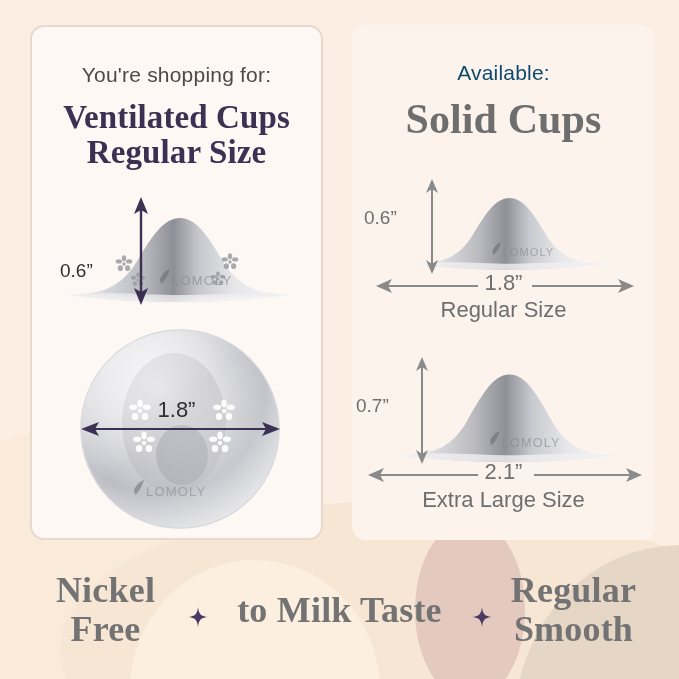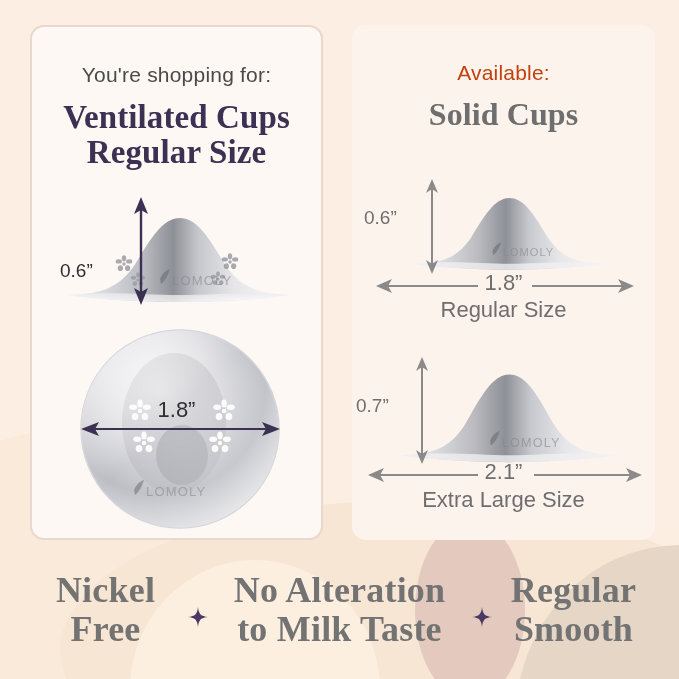--- a/index.html
+++ b/index.html
@@ -80,33 +80,33 @@
 
   
   .eyebrow {
     position: absolute;
     width: 100%;
     text-align: center;
     font-size: 21px;
     letter-spacing: .2px;
     color: #4a4a4a;
   }
-  .eyebrow.gray { color: #c2410c; }
+  .eyebrow.gray { color: #0c4a6e; }
   .headline {
     position: absolute;
     width: 100%;
     text-align: center;
     font-family: "Liberation Serif", serif;
     font-weight: 700;
     line-height: 1.04;
     font-size: 33px;
     color: #3b3152;
     letter-spacing: .1px;
   }
-  .headline.gray { color: #6e6e6e; font-size: 32px; }
+  .headline.gray { color: #6e6e6e; font-size: 42px; }
 
   
   .cup { position: absolute; }
   .cup svg { display: block; overflow: visible; }
 
   
   .measure {
     position: absolute;
     font-size: 19px;
     color: #2f2f33;
@@ -396,21 +396,20 @@
     <div class="feature" style="width:150px;">
       <div>Nickel</div>
       <div>Free</div>
     </div>
     <div class="sparkle">
       <svg width="20" height="20" viewBox="0 0 20 20" aria-hidden="true">
         <path d="M10 0 C 10.8 7.2, 12.8 9.2, 20 10 C 12.8 10.8, 10.8 12.8, 10 20 C 9.2 12.8, 7.2 10.8, 0 10 C 7.2 9.2, 9.2 7.2, 10 0 Z" fill="#4a3a63"></path>
       </svg>
     </div>
     <div class="feature" style="width:250px;">
-      <div>No Alteration</div>
       <div>to Milk Taste</div>
     </div>
     <div class="sparkle">
       <svg width="20" height="20" viewBox="0 0 20 20" aria-hidden="true">
         <path d="M10 0 C 10.8 7.2, 12.8 9.2, 20 10 C 12.8 10.8, 10.8 12.8, 10 20 C 9.2 12.8, 7.2 10.8, 0 10 C 7.2 9.2, 9.2 7.2, 10 0 Z" fill="#4a3a63"></path>
       </svg>
     </div>
     <div class="feature" style="width:150px;">
       <div>Regular</div>
       <div>Smooth</div>

